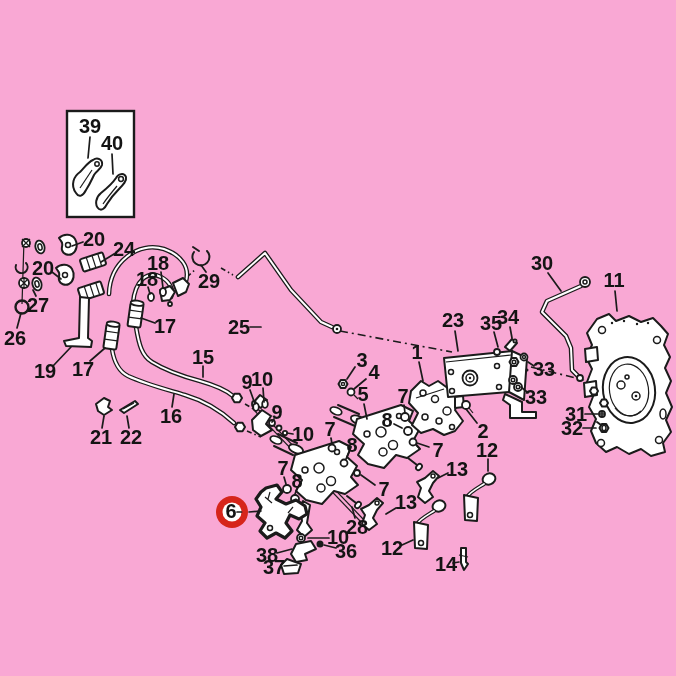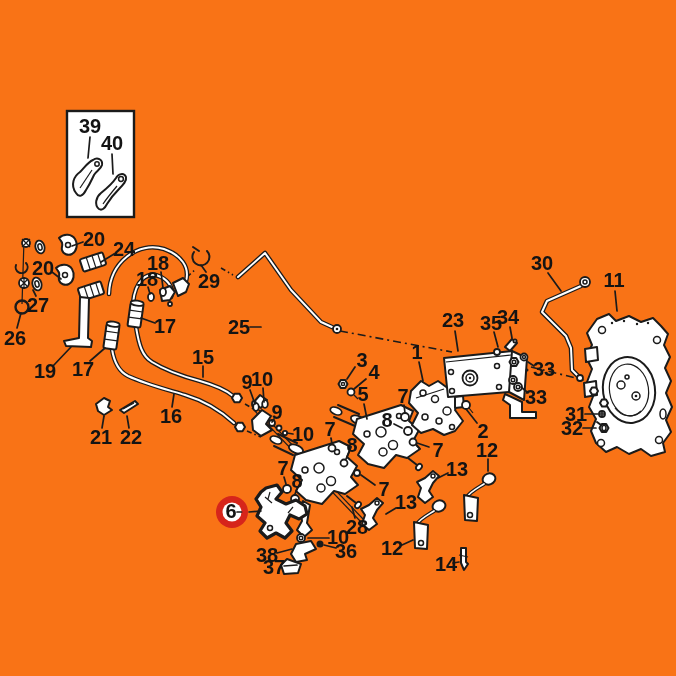--- a/index.html
+++ b/index.html
@@ -1,16 +1,16 @@
 <!DOCTYPE html>
 <html><head>
 <meta charset="utf-8">
 <style>
   html,body{margin:0;padding:0;background:#ffffff;}
-  #stage{position:relative;width:676px;height:676px;background:#f97316;overflow:hidden;
+  #stage{position:relative;width:676px;height:676px;background:#f9a8d4;overflow:hidden;
          font-family:"Liberation Sans",sans-serif;}
   svg{display:block}
   .part{fill:#fff;stroke:#1b1b1b;stroke-width:2;stroke-linejoin:round;}
   .part-heavy{fill:#fff;stroke:#1b1b1b;stroke-width:3.2;stroke-linejoin:round;}
   .ln{fill:none;stroke:#1b1b1b;stroke-width:2;stroke-linejoin:round;stroke-linecap:round;}
   .thin{fill:none;stroke:#1b1b1b;stroke-width:1.2;}
   .ring{fill:#fff;stroke:#1b1b1b;stroke-width:1.8;}
   .hole{fill:#fff;stroke:#1b1b1b;stroke-width:1.5;}
   .dot{fill:#1b1b1b;stroke:none;}
   .tube-o{fill:none;stroke:#1b1b1b;stroke-width:4.6;stroke-linejoin:round;stroke-linecap:round;}

